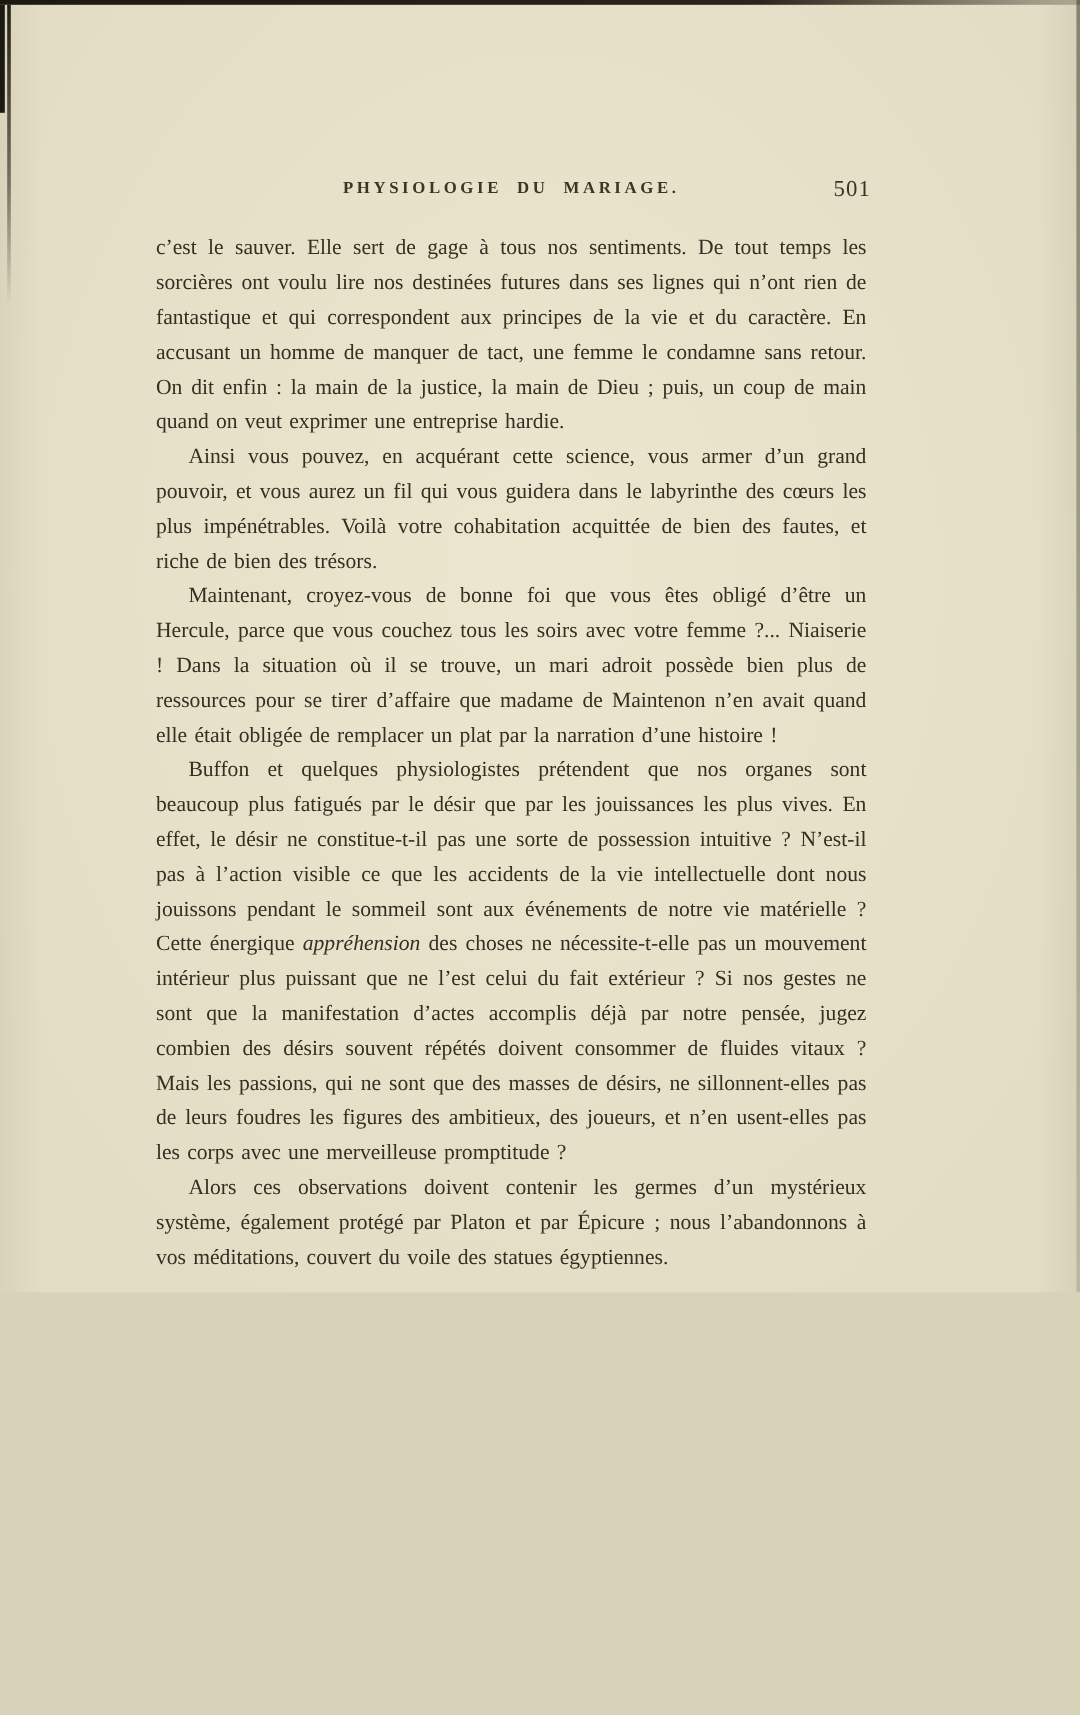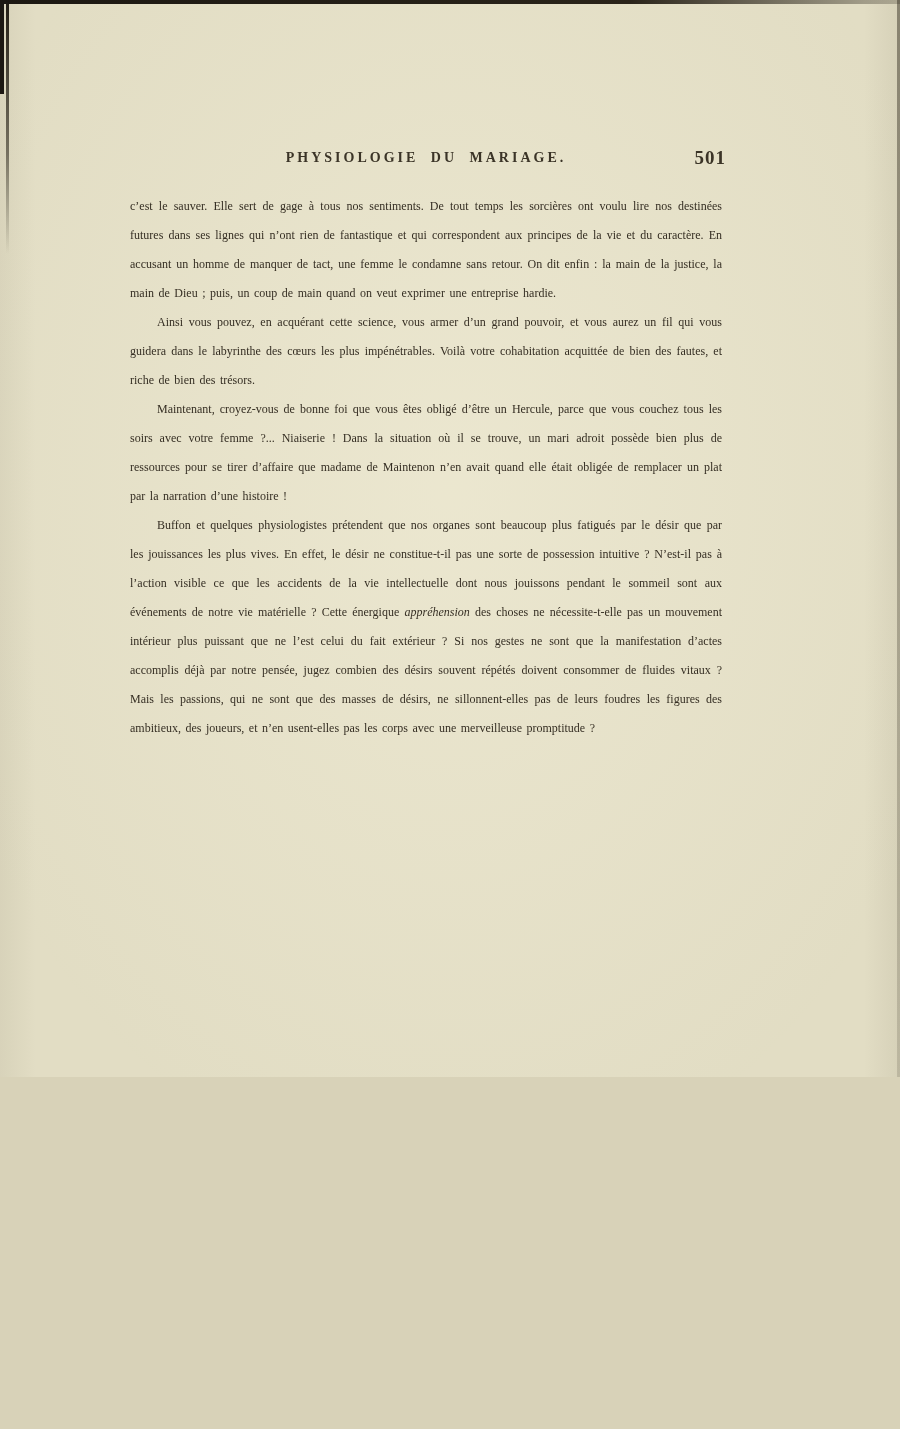--- a/index.html
+++ b/index.html
@@ -59,26 +59,26 @@
     font-weight:bold;
     letter-spacing:3px;
     word-spacing:6px;
     color:#3b3427;
   }
   .page-number{
     position:absolute;
     right:-4px;
     top:-3px;
     font-size:19px;
-    font-weight:bold;
+    font-weight:normal;
     letter-spacing:1px;
     color:#3b3427;
   }
   .page-text{
-    font-size:12px;
+    font-size:18px;
     line-height:29px;
     text-align:justify;
     word-spacing:1.5px;
     color:var(--ink);
     margin-top:16px;
   }
   .page-text p{
     margin:0;
   }
   .page-text p.indent{
@@ -101,15 +101,16 @@
       <div class="running-title">PHYSIOLOGIE DU MARIAGE.</div>
       <div class="page-number">501</div>
     </div>
 
     <div class="page-text">
 
     <p class=""><span>c’est le sauver. Elle sert de gage à tous nos sentiments. De tout temps les sorcières ont voulu lire nos destinées futures dans ses lignes qui n’ont rien de fantastique et qui correspondent aux principes de la vie et du caractère. En accusant un homme de manquer de tact, une femme le condamne sans retour. On dit enfin : la main de la justice, la main de Dieu ; puis, un coup de main quand on veut exprimer une entreprise hardie.</span></p>
         <p class="indent"><span>Ainsi vous pouvez, en acquérant cette science, vous armer d’un grand pouvoir, et vous aurez un fil qui vous guidera dans le labyrinthe des cœurs les plus impénétrables. Voilà votre cohabitation acquittée de bien des fautes, et riche de bien des trésors.</span></p>
         <p class="indent"><span>Maintenant, croyez-vous de bonne foi que vous êtes obligé d’être un Hercule, parce que vous couchez tous les soirs avec votre femme ?... Niaiserie ! Dans la situation où il se trouve, un mari adroit possède bien plus de ressources pour se tirer d’affaire que madame de Maintenon n’en avait quand elle était obligée de remplacer un plat par la narration d’une histoire !</span></p>
         <p class="indent"><span>Buffon et quelques physiologistes prétendent que nos organes sont beaucoup plus fatigués par le désir que par les jouissances les plus vives. En effet, le désir ne constitue-t-il pas une sorte de possession intuitive ? N’est-il pas à l’action visible ce que les accidents de la vie intellectuelle dont nous jouissons pendant le sommeil sont aux événements de notre vie matérielle ? Cette énergique </span><em>appréhension</em><span> des choses ne nécessite-t-elle pas un mouvement intérieur plus puissant que ne l’est celui du fait extérieur ? Si nos gestes ne sont que la manifestation d’actes accomplis déjà par notre pensée, jugez combien des désirs souvent répétés doivent consommer de fluides vitaux ? Mais les passions, qui ne sont que des masses de désirs, ne sillonnent-elles pas de leurs foudres les figures des ambitieux, des joueurs, et n’en usent-elles pas les corps avec une merveilleuse promptitude ?</span></p>
+        <p class="indent"><span>Alors ces observations doivent contenir les germes d’un mystérieux système, également protégé par Platon et par Épicure ; nous l’abandonnons à vos méditations, couvert du voile des statues égyptiennes.</span></p>
       </div>
   </div>
 </div>
 
 </body></html>

